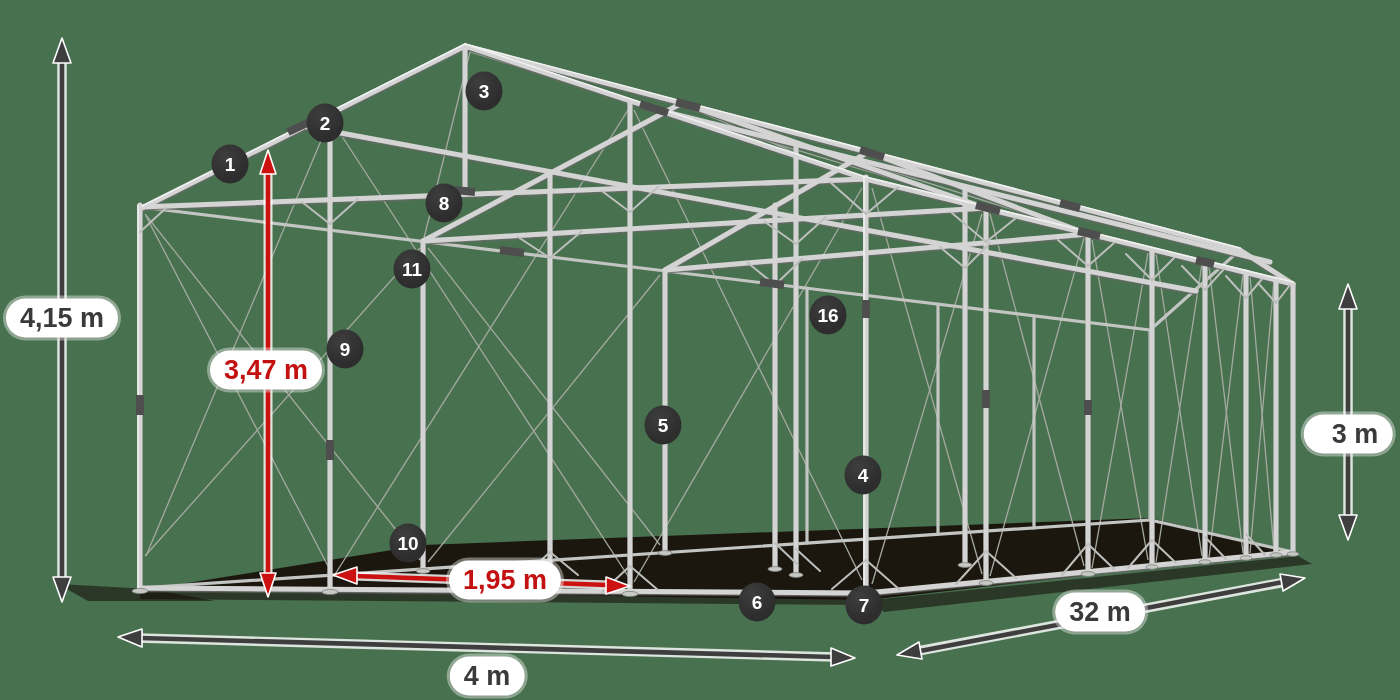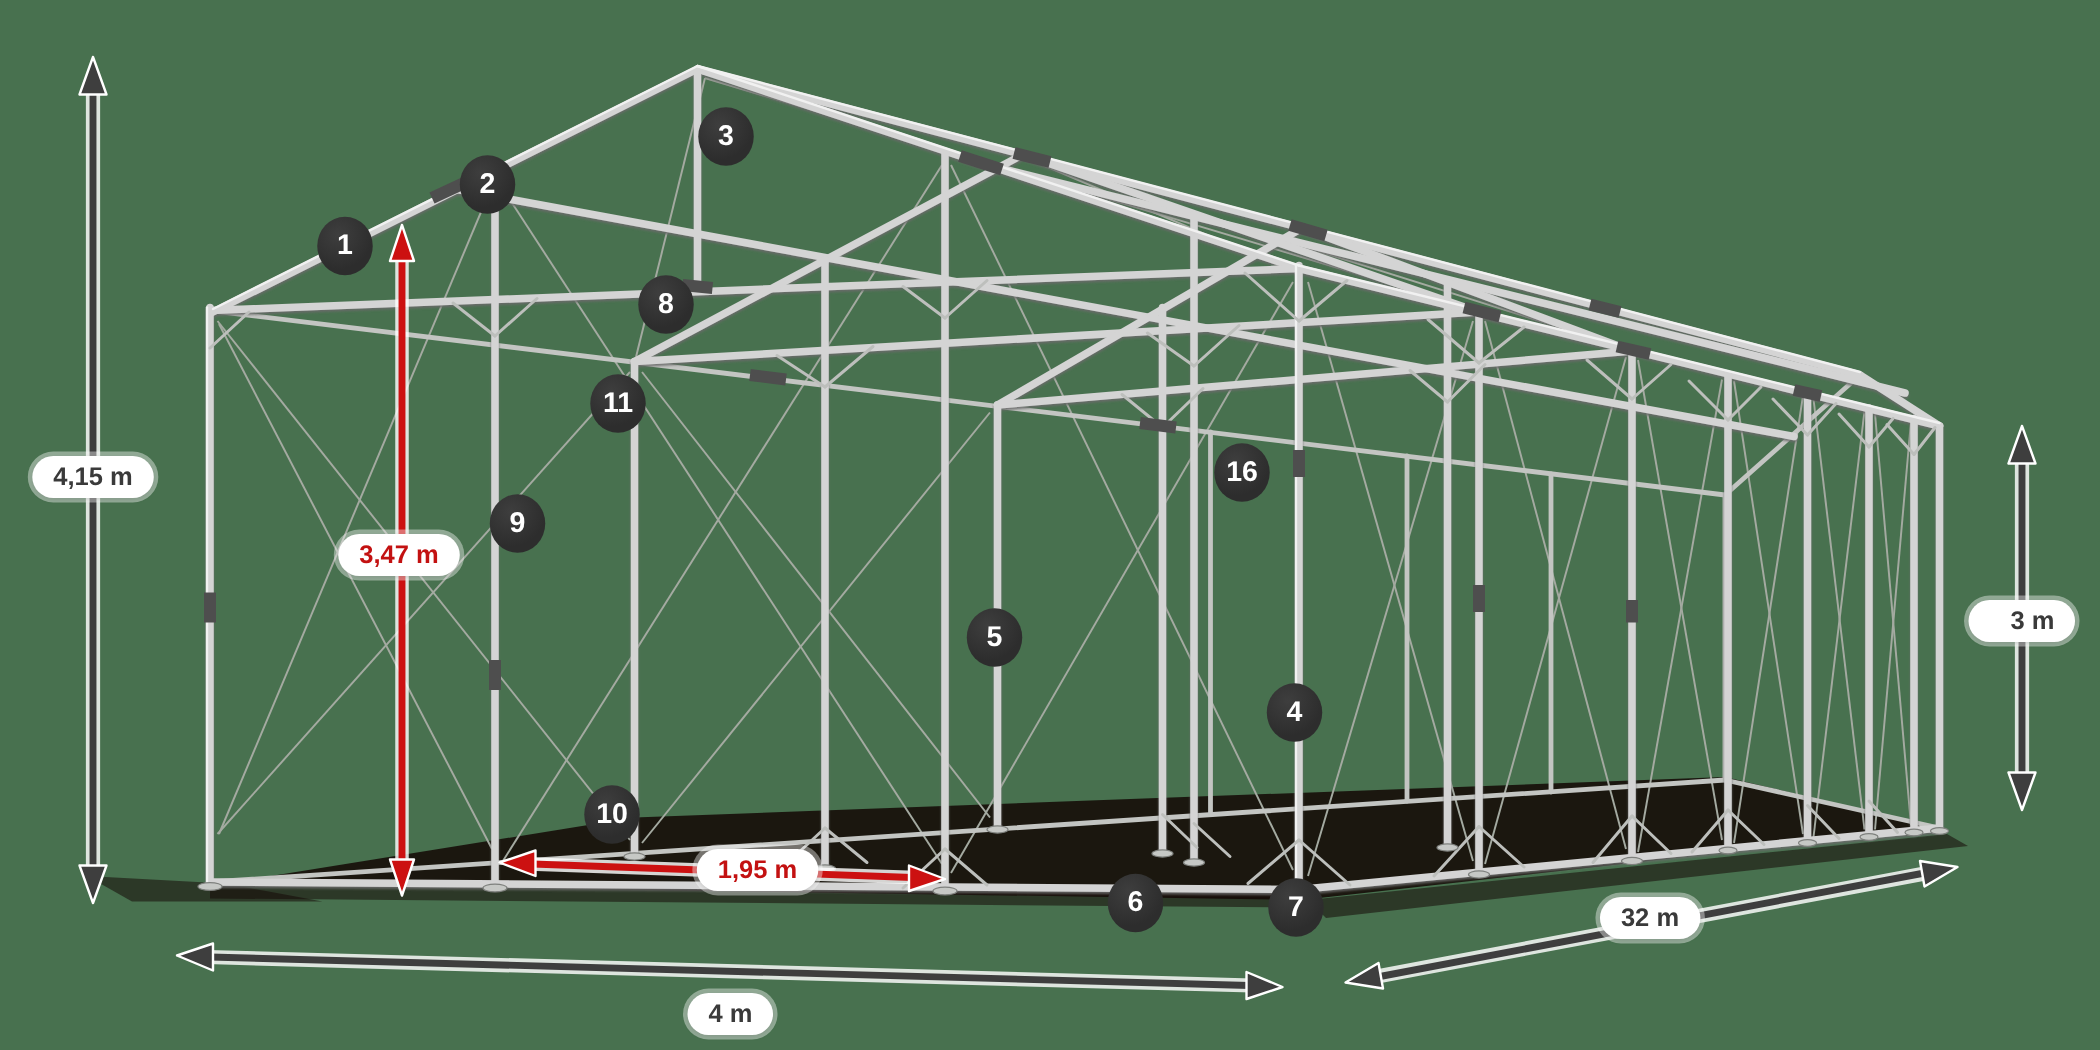--- a/index.html
+++ b/index.html
@@ -34,21 +34,21 @@
     width:37px;height:39px;border-radius:50%;
     background:radial-gradient(circle at 38% 30%, #3e3e3e 0%, var(--c-badge-bg,#2d2d2d) 65%);
     color:var(--c-badge-text,#ffffff);
     font-weight:bold;font-size:19px;line-height:39px;text-align:center;
   }
   
   .pill{
     position:absolute;transform:translate(-50%,-50%);
     background:var(--c-pill-bg,#ffffff);
     border-radius:22px;padding:4px 14px;white-space:nowrap;
-    font-weight:bold;font-size:17px;color:var(--c-label-dark,#3a3a3a);
+    font-weight:bold;font-size:27px;color:var(--c-label-dark,#3a3a3a);
     box-shadow:0 0 0 3px rgba(255,255,255,0.4), 0 1px 3px rgba(0,0,0,0.25);
     min-width:22px;text-align:center;
   }
   .pill.red{color:var(--c-label-red,#c31111);}
 </style>
 </head>
 <body>
 
 <div class="stage">
 
@@ -292,19 +292,19 @@
       <div class="badge" style="left: 345px; top: 349px;">9</div>
       <div class="badge" style="left: 408px; top: 543px;">10</div>
       <div class="badge" style="left: 412px; top: 269px;">11</div>
       <div class="badge" style="left: 828px; top: 315px;">16</div>
     </div>
 
   <div class="layer">
 
   <div class="pill" style="left: 62px; top: 318px;">4,15 m</div>
       <div class="pill red" style="left: 266px; top: 370px;">3,47 m</div>
-      <div class="pill" style="left: 1348px; top: 414px; padding-left: 28px;">3 m</div>
+      <div class="pill" style="left: 1348px; top: 434px; padding-left: 28px;">3 m</div>
       <div class="pill" style="left: 487px; top: 676px;">4 m</div>
       <div class="pill" style="left: 1100px; top: 612px;">32 m</div>
       <div class="pill red" style="left: 505px; top: 580px;">1,95 m</div>
     </div>
 
 </div>
 
 </body></html>

